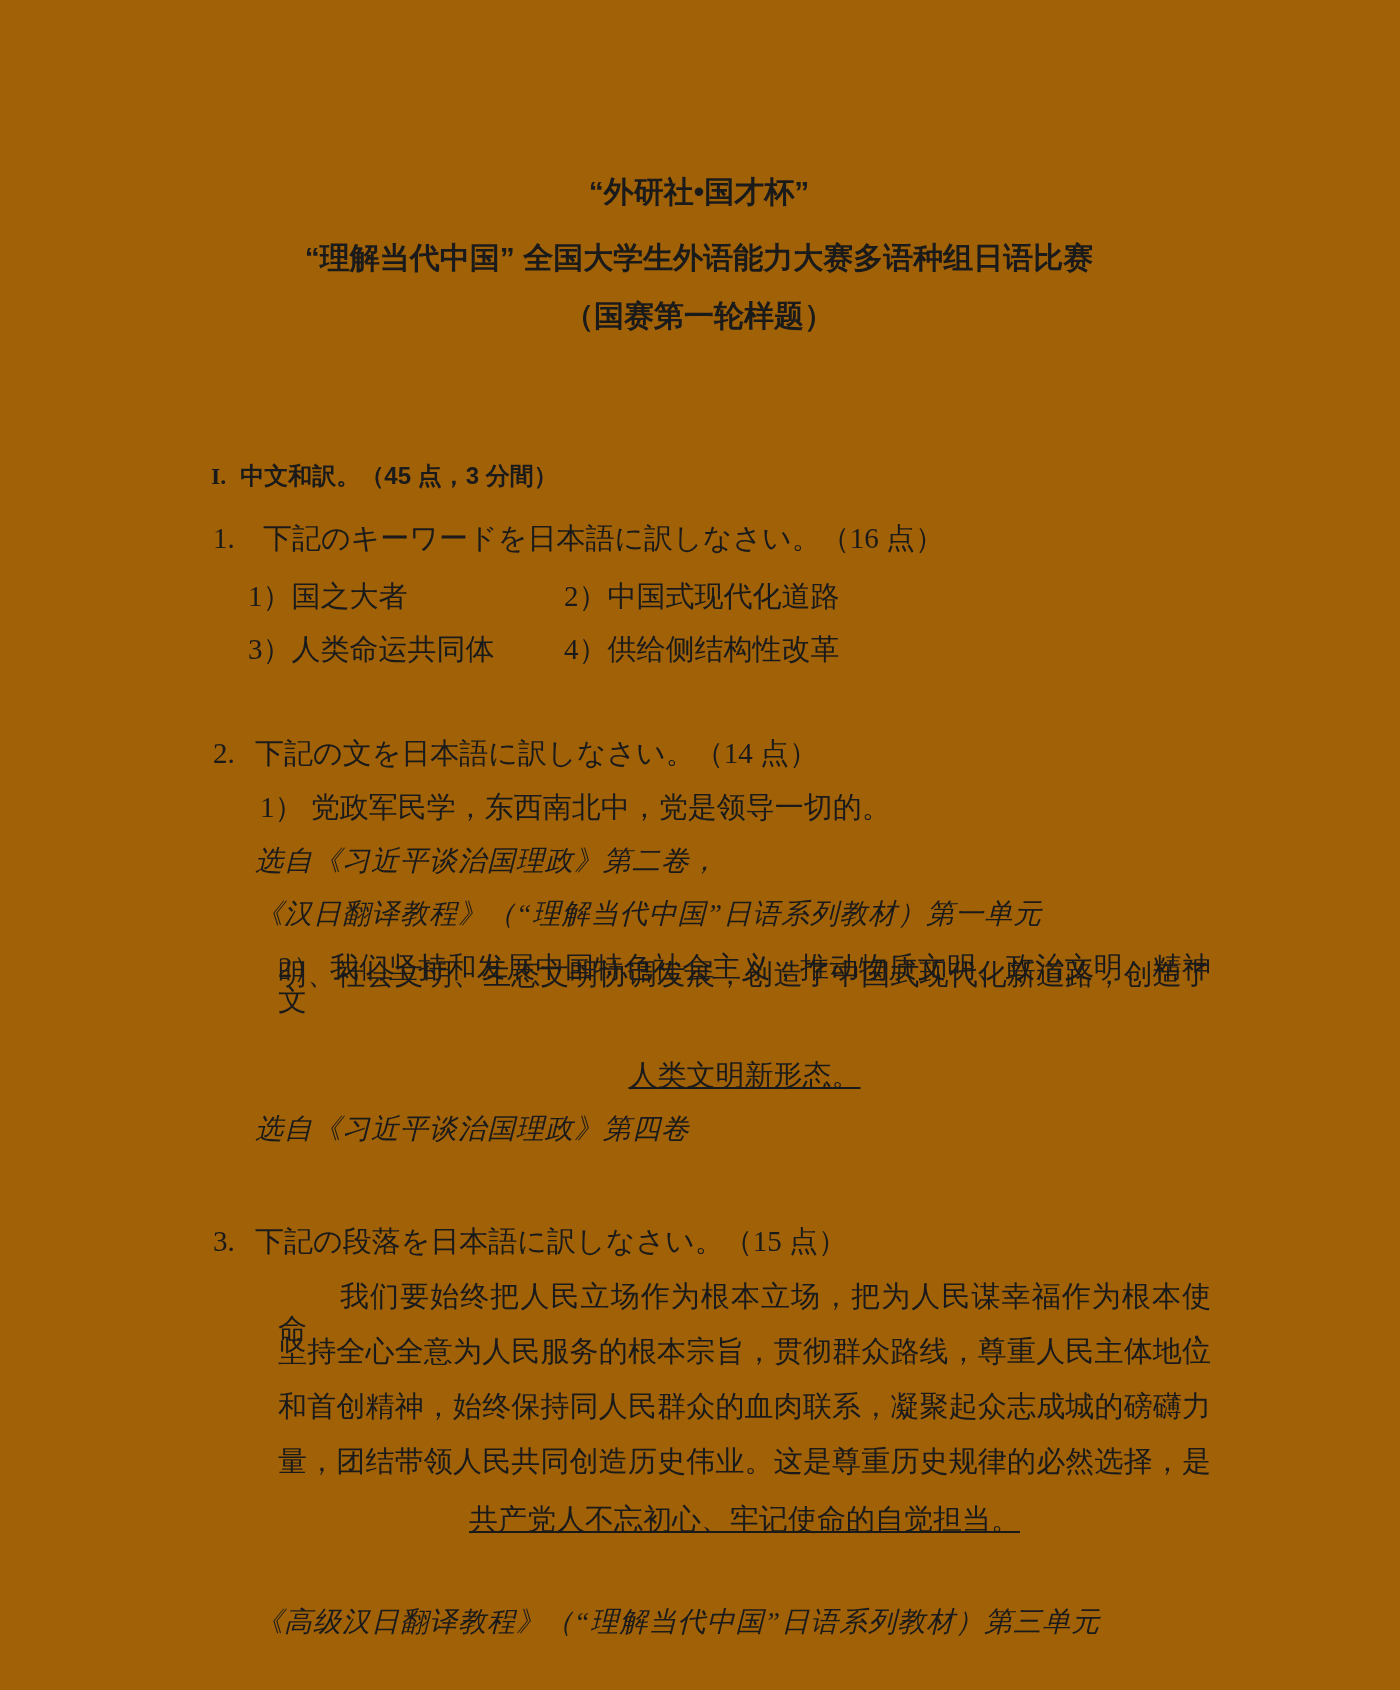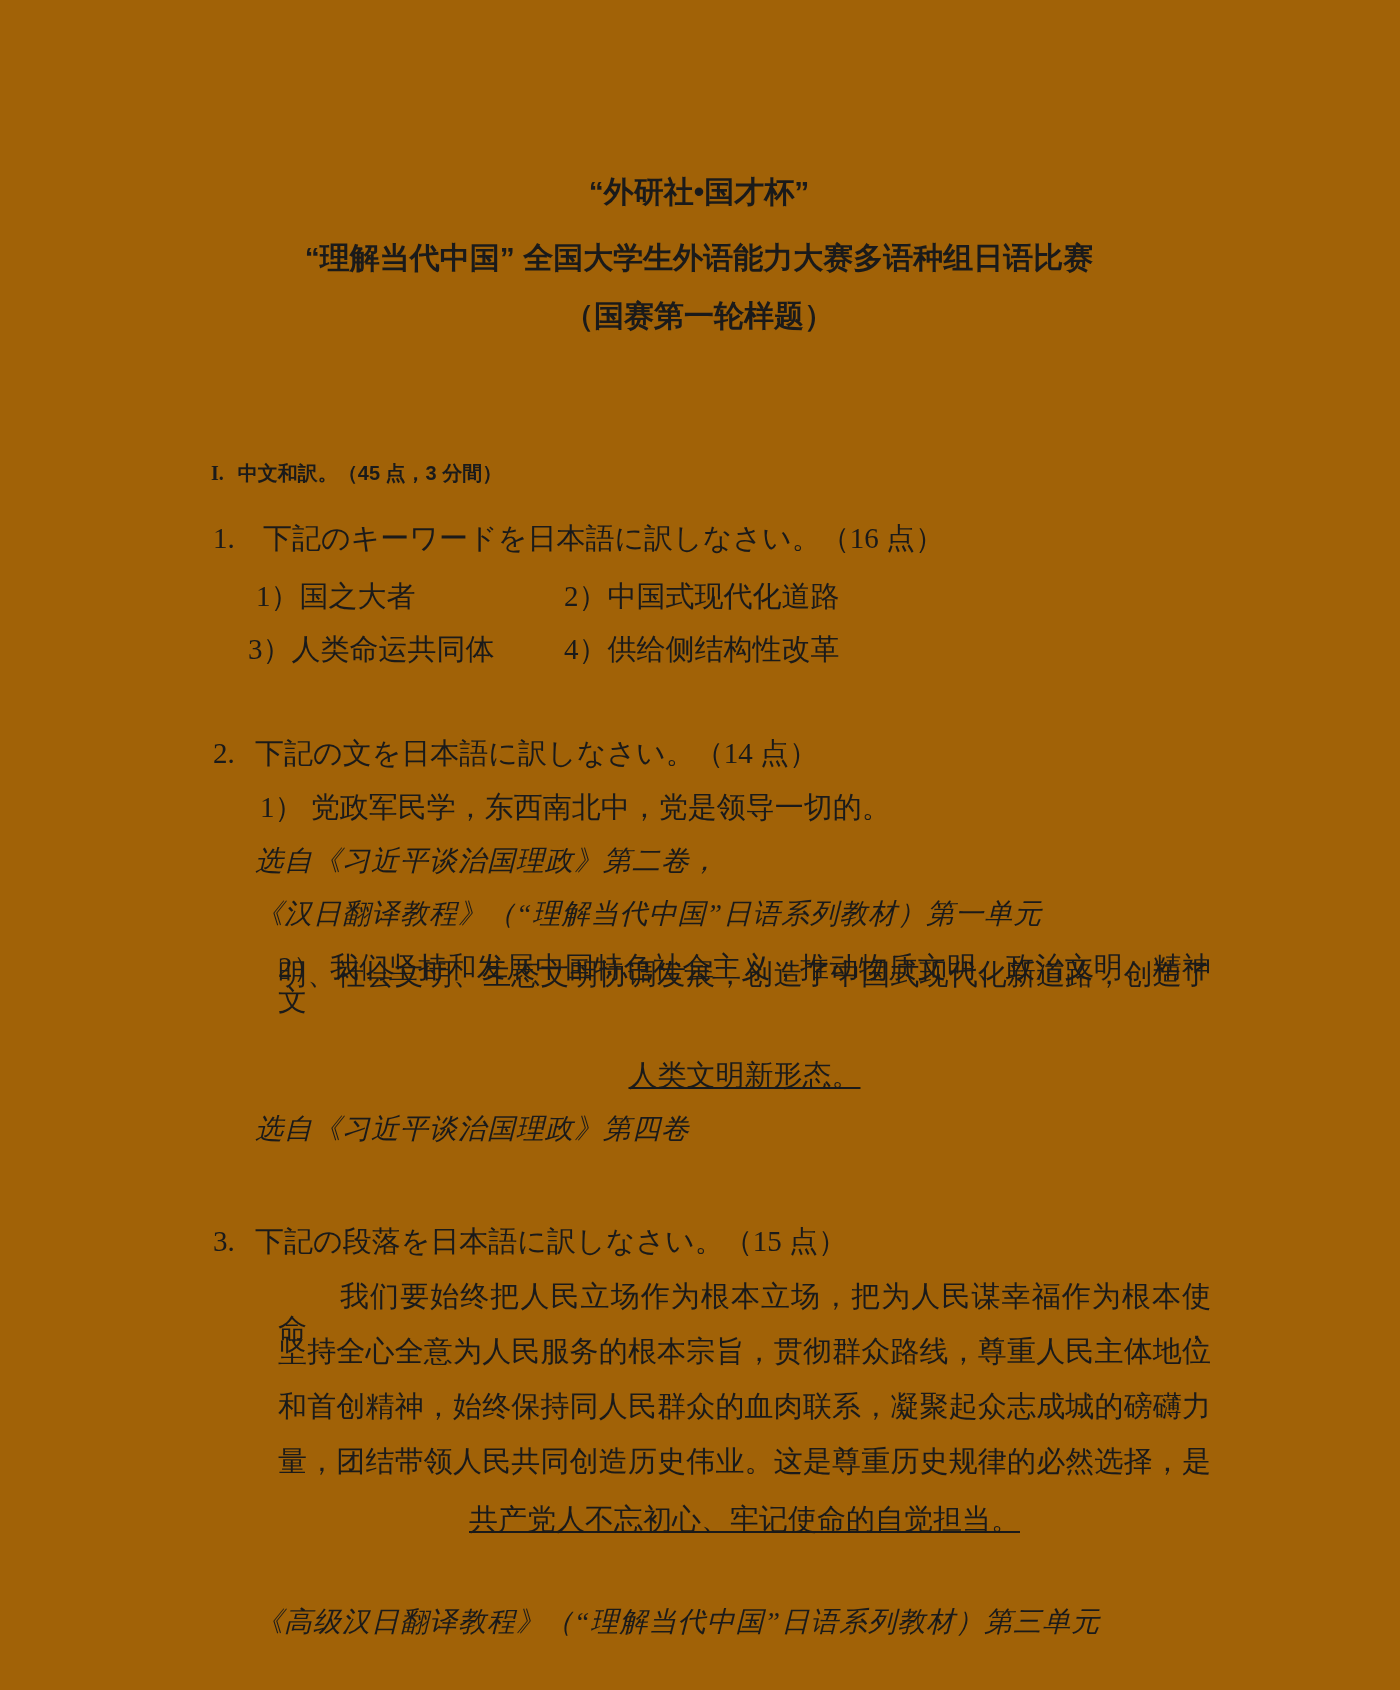--- a/index.html
+++ b/index.html
@@ -23,21 +23,21 @@
     text-align: center;
     font-family: "Liberation Sans", sans-serif;
     font-weight: bold;
     font-size: 30px;
   }
 
   
   .heading {
     font-family: "Liberation Sans", sans-serif;
     font-weight: bold;
-    font-size: 20px;
+    font-size: 24px;
   }
   .heading .num { font-family: "Liberation Serif", serif; padding-right: 14px; }
 
   
   .q-line {
     display: flex;
     font-size: 29px;
     font-family: "Liberation Serif", serif;
   }
   .q-num { flex: 0 0 42px; }
@@ -79,21 +79,21 @@
 
   <div class="abs heading" style="top:462px; left:211px">
     <span class="num">I.</span><span>中文和訳。（45 点，3 分間）</span>
   </div>
 
   <div class="abs q-line" style="top:522px; left:213px; width:975px">
     <span class="q-num wide">1.</span>
     <span>下記のキーワードを日本語に訳しなさい。（16 点）</span>
   </div>
 
-  <div class="abs body-line" style="top:580px; left:256px">1）国之大者</div>
+  <div class="abs body-line" style="top:580px; left:248px">1）国之大者</div>
   <div class="abs body-line" style="top:580px; left:564px">2）中国式现代化道路</div>
   <div class="abs body-line" style="top:633px; left:248px">3）人类命运共同体</div>
   <div class="abs body-line" style="top:633px; left:564px">4）供给侧结构性改革</div>
 
   <div class="abs q-line" style="top:737px; left:213px; width:975px">
     <span class="q-num">2.</span>
     <span>下記の文を日本語に訳しなさい。（14 点）</span>
   </div>
 
   <div class="abs body-line" style="top:791px; left:260px">1） 党政军民学，东西南北中，党是领导一切的。</div>

